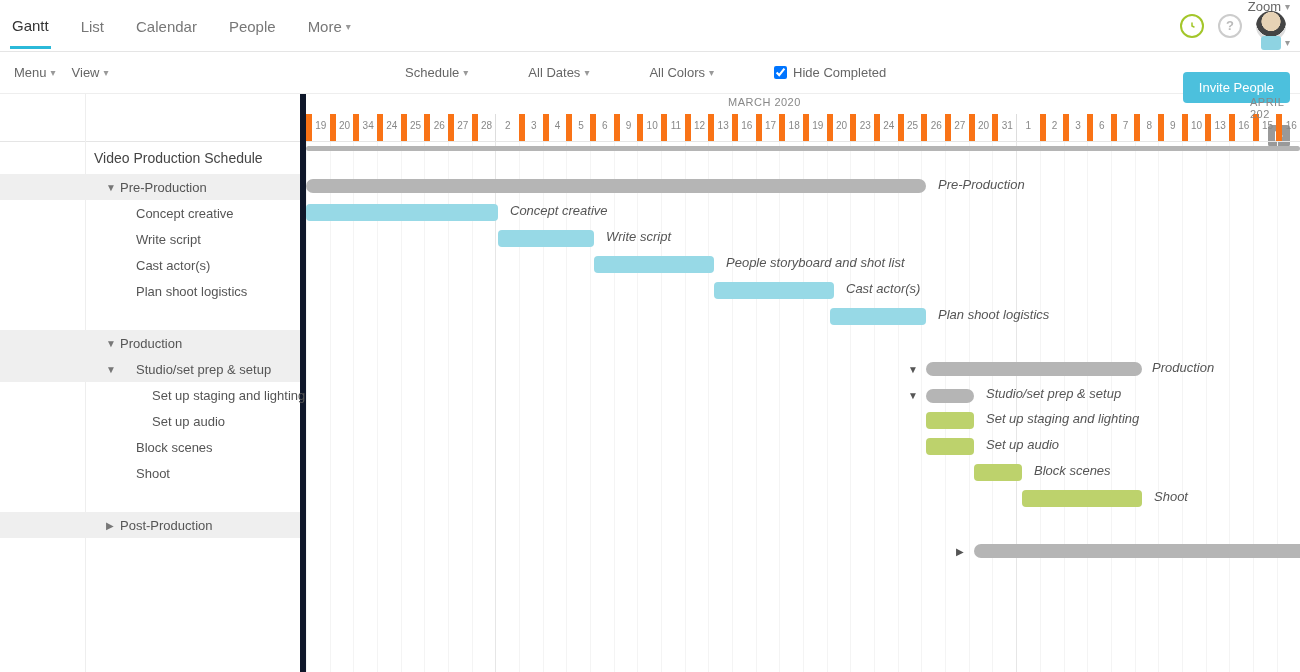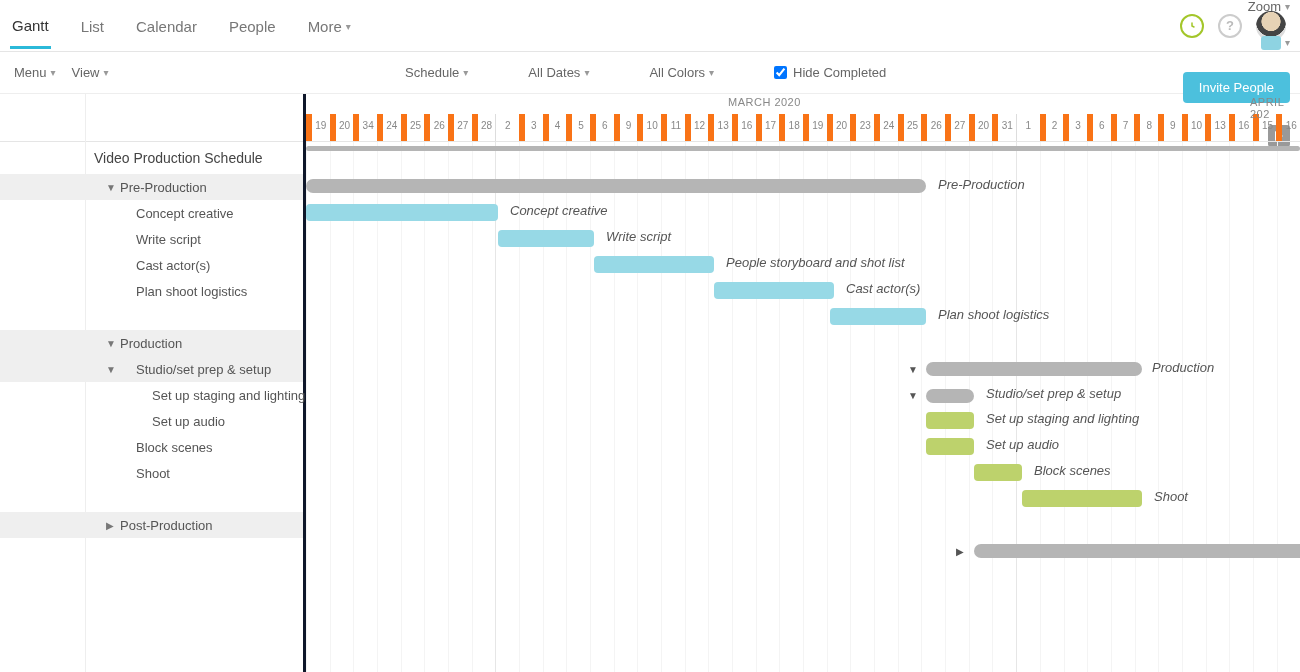--- a/index.html
+++ b/index.html
@@ -27,21 +27,21 @@
   .zoom-color { width:20px; height:14px; border-radius:3px; background:#8ed3e2; }
   .invite-btn { background:#4cc0dd; color:#fff; padding:8px 16px; border-radius:4px; font-size:13px; cursor:pointer; border:none; }
   .export-ic { width:22px; height:22px; background:#999; border-radius:3px; position:relative; }
   .export-ic::after{content:"";position:absolute;left:7px;top:6px;border-left:8px solid #fff;border-top:5px solid transparent;border-bottom:5px solid transparent;}
 
   .chev { font-size:10px; color:#999; }
   .chev-r { font-size:10px; color:#777; }
 
   
   .content { position:relative; height:calc(672px - 52px - 42px); display:flex; }
-  .left-pane { width:306px; min-width:306px; border-right:3px solid #0f172a; position:relative; }
+  .left-pane { width:306px; min-width:306px; border-right:6px solid #0f172a; position:relative; }
   .left-gutter { width:86px; border-right:1px solid #eee; height:100%; position:absolute; left:0; top:0;}
   .right-pane { flex:1; overflow:hidden; position:relative; }
 
   
   .timeline-hdr { height:48px; border-bottom:1px solid #e5e5e5; display:flex; flex-direction:column; }
   .month-row { height:20px; display:flex; position:relative; }
   .month-cell { position:absolute; top:2px; font-size:11px; color:#888; letter-spacing:0.5px; }
   .day-row { flex:1; display:flex; }
   .day-cell { width:24px; text-align:center; font-size:10px; color:#888; border-left:6px solid #f97316; padding-top:6px; }
   .day-cell.sep { border-left:1px solid #ddd; }

